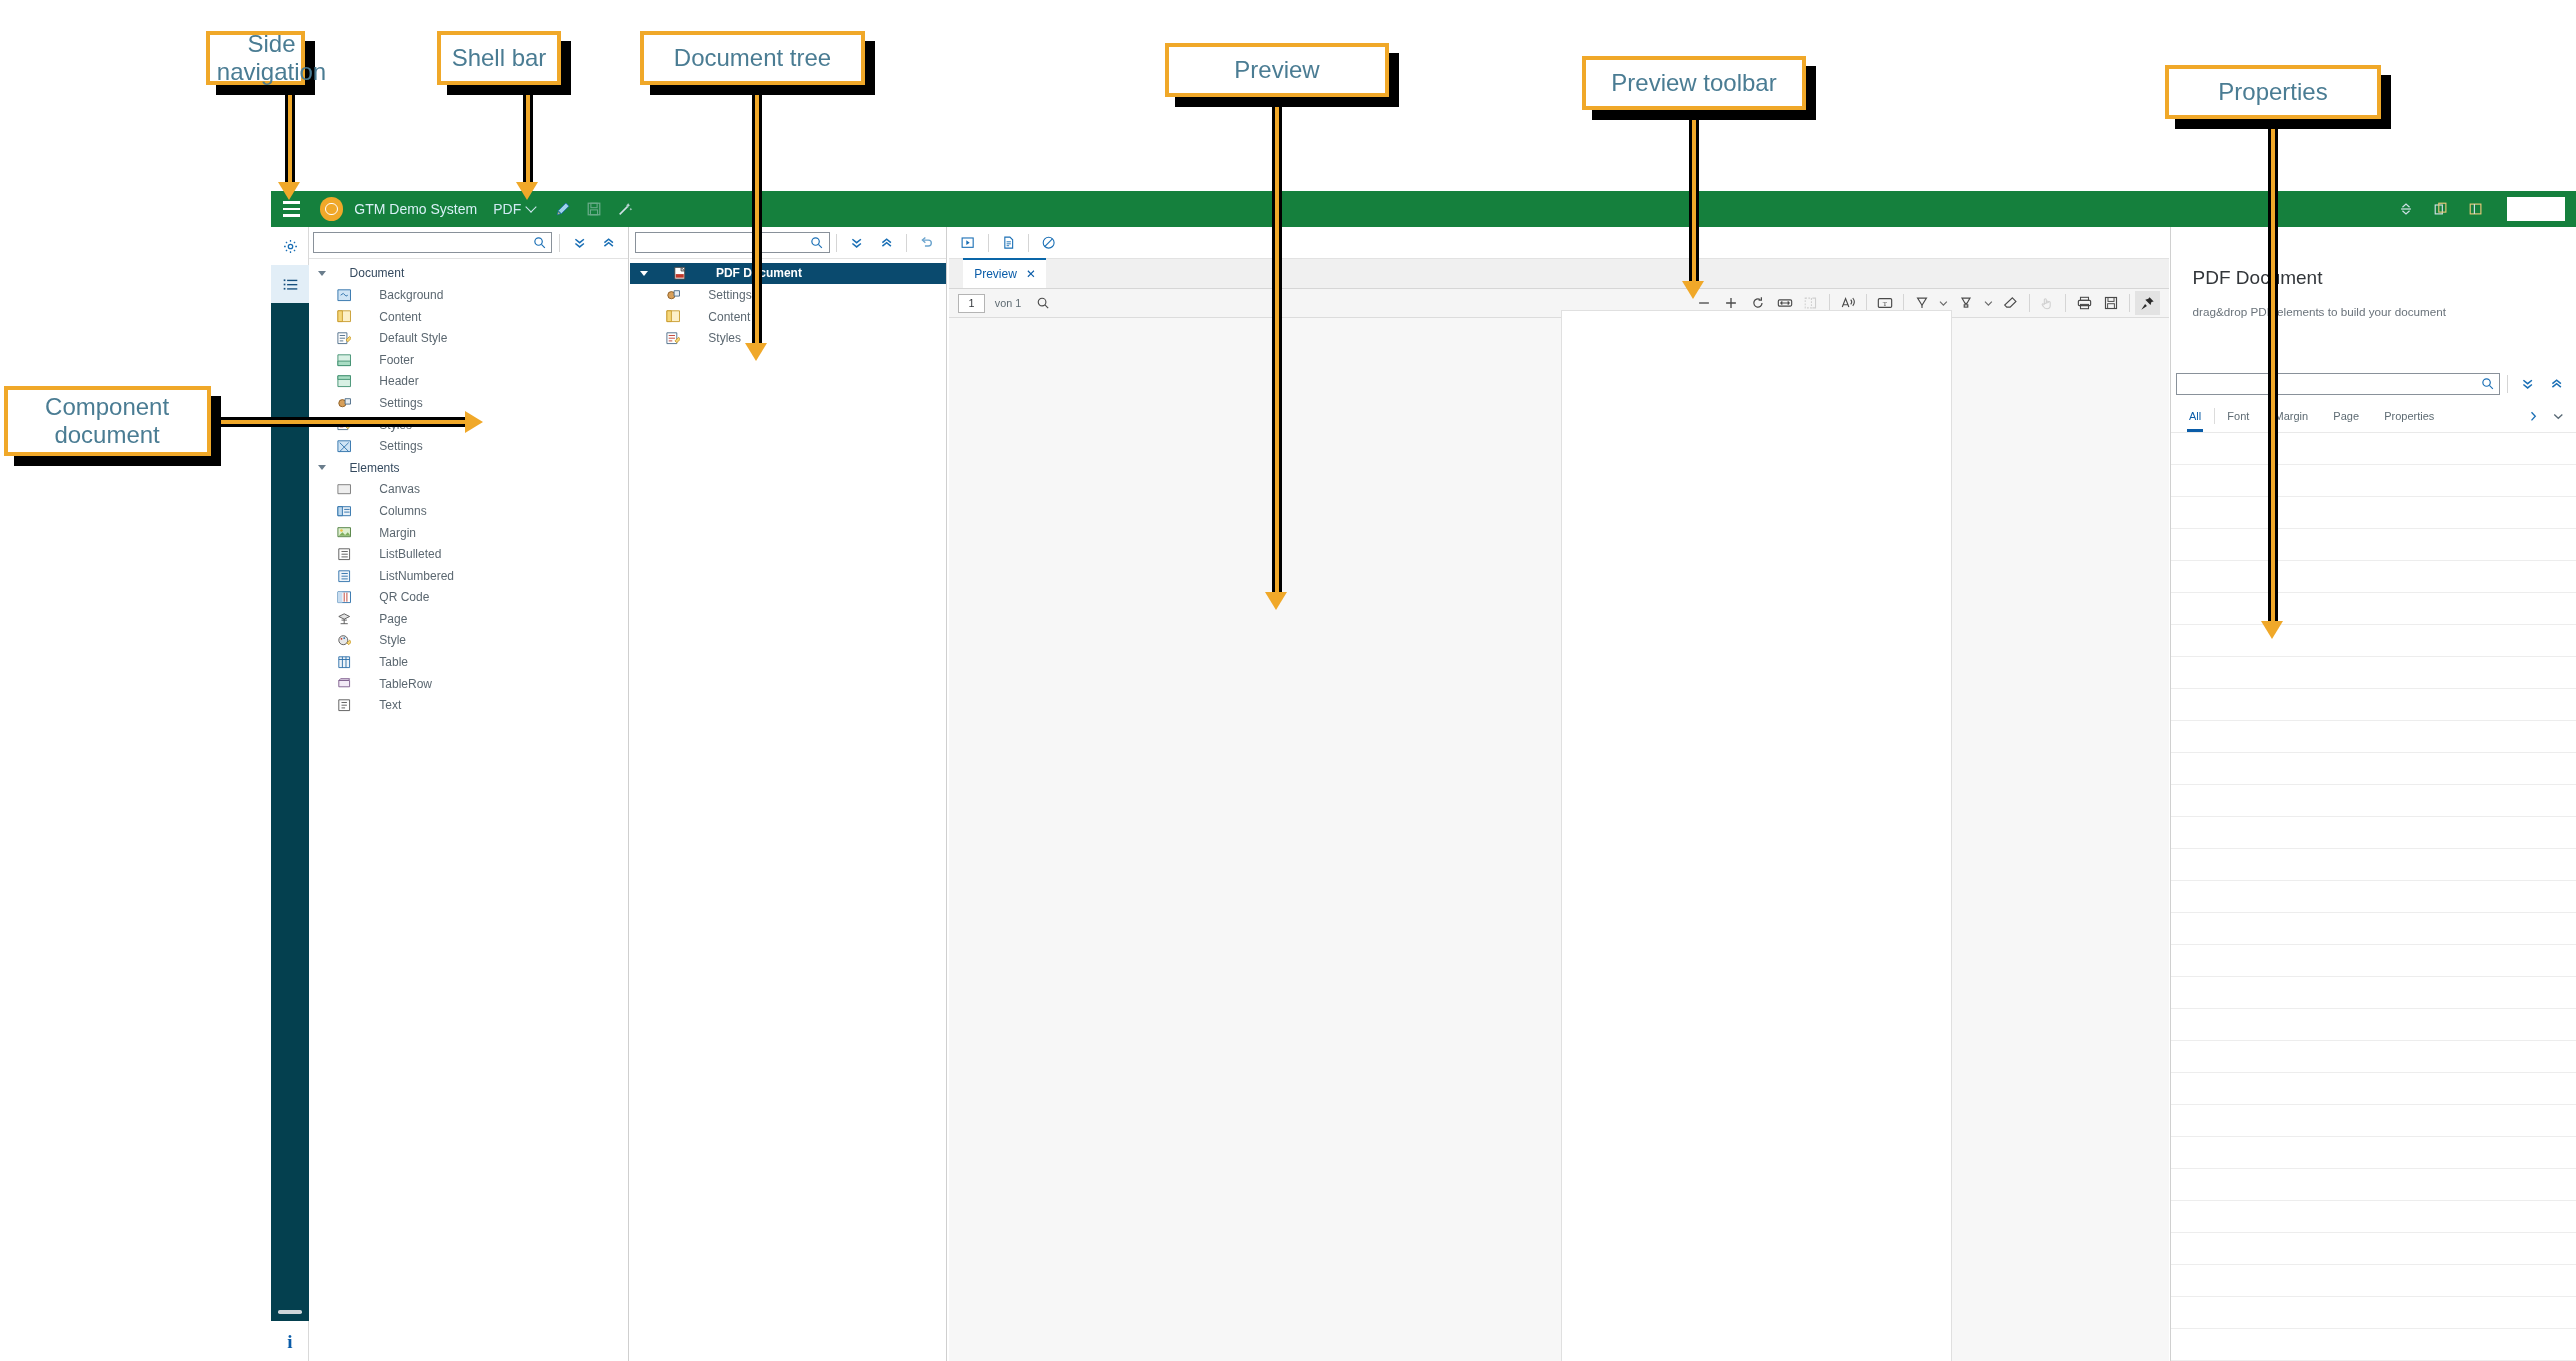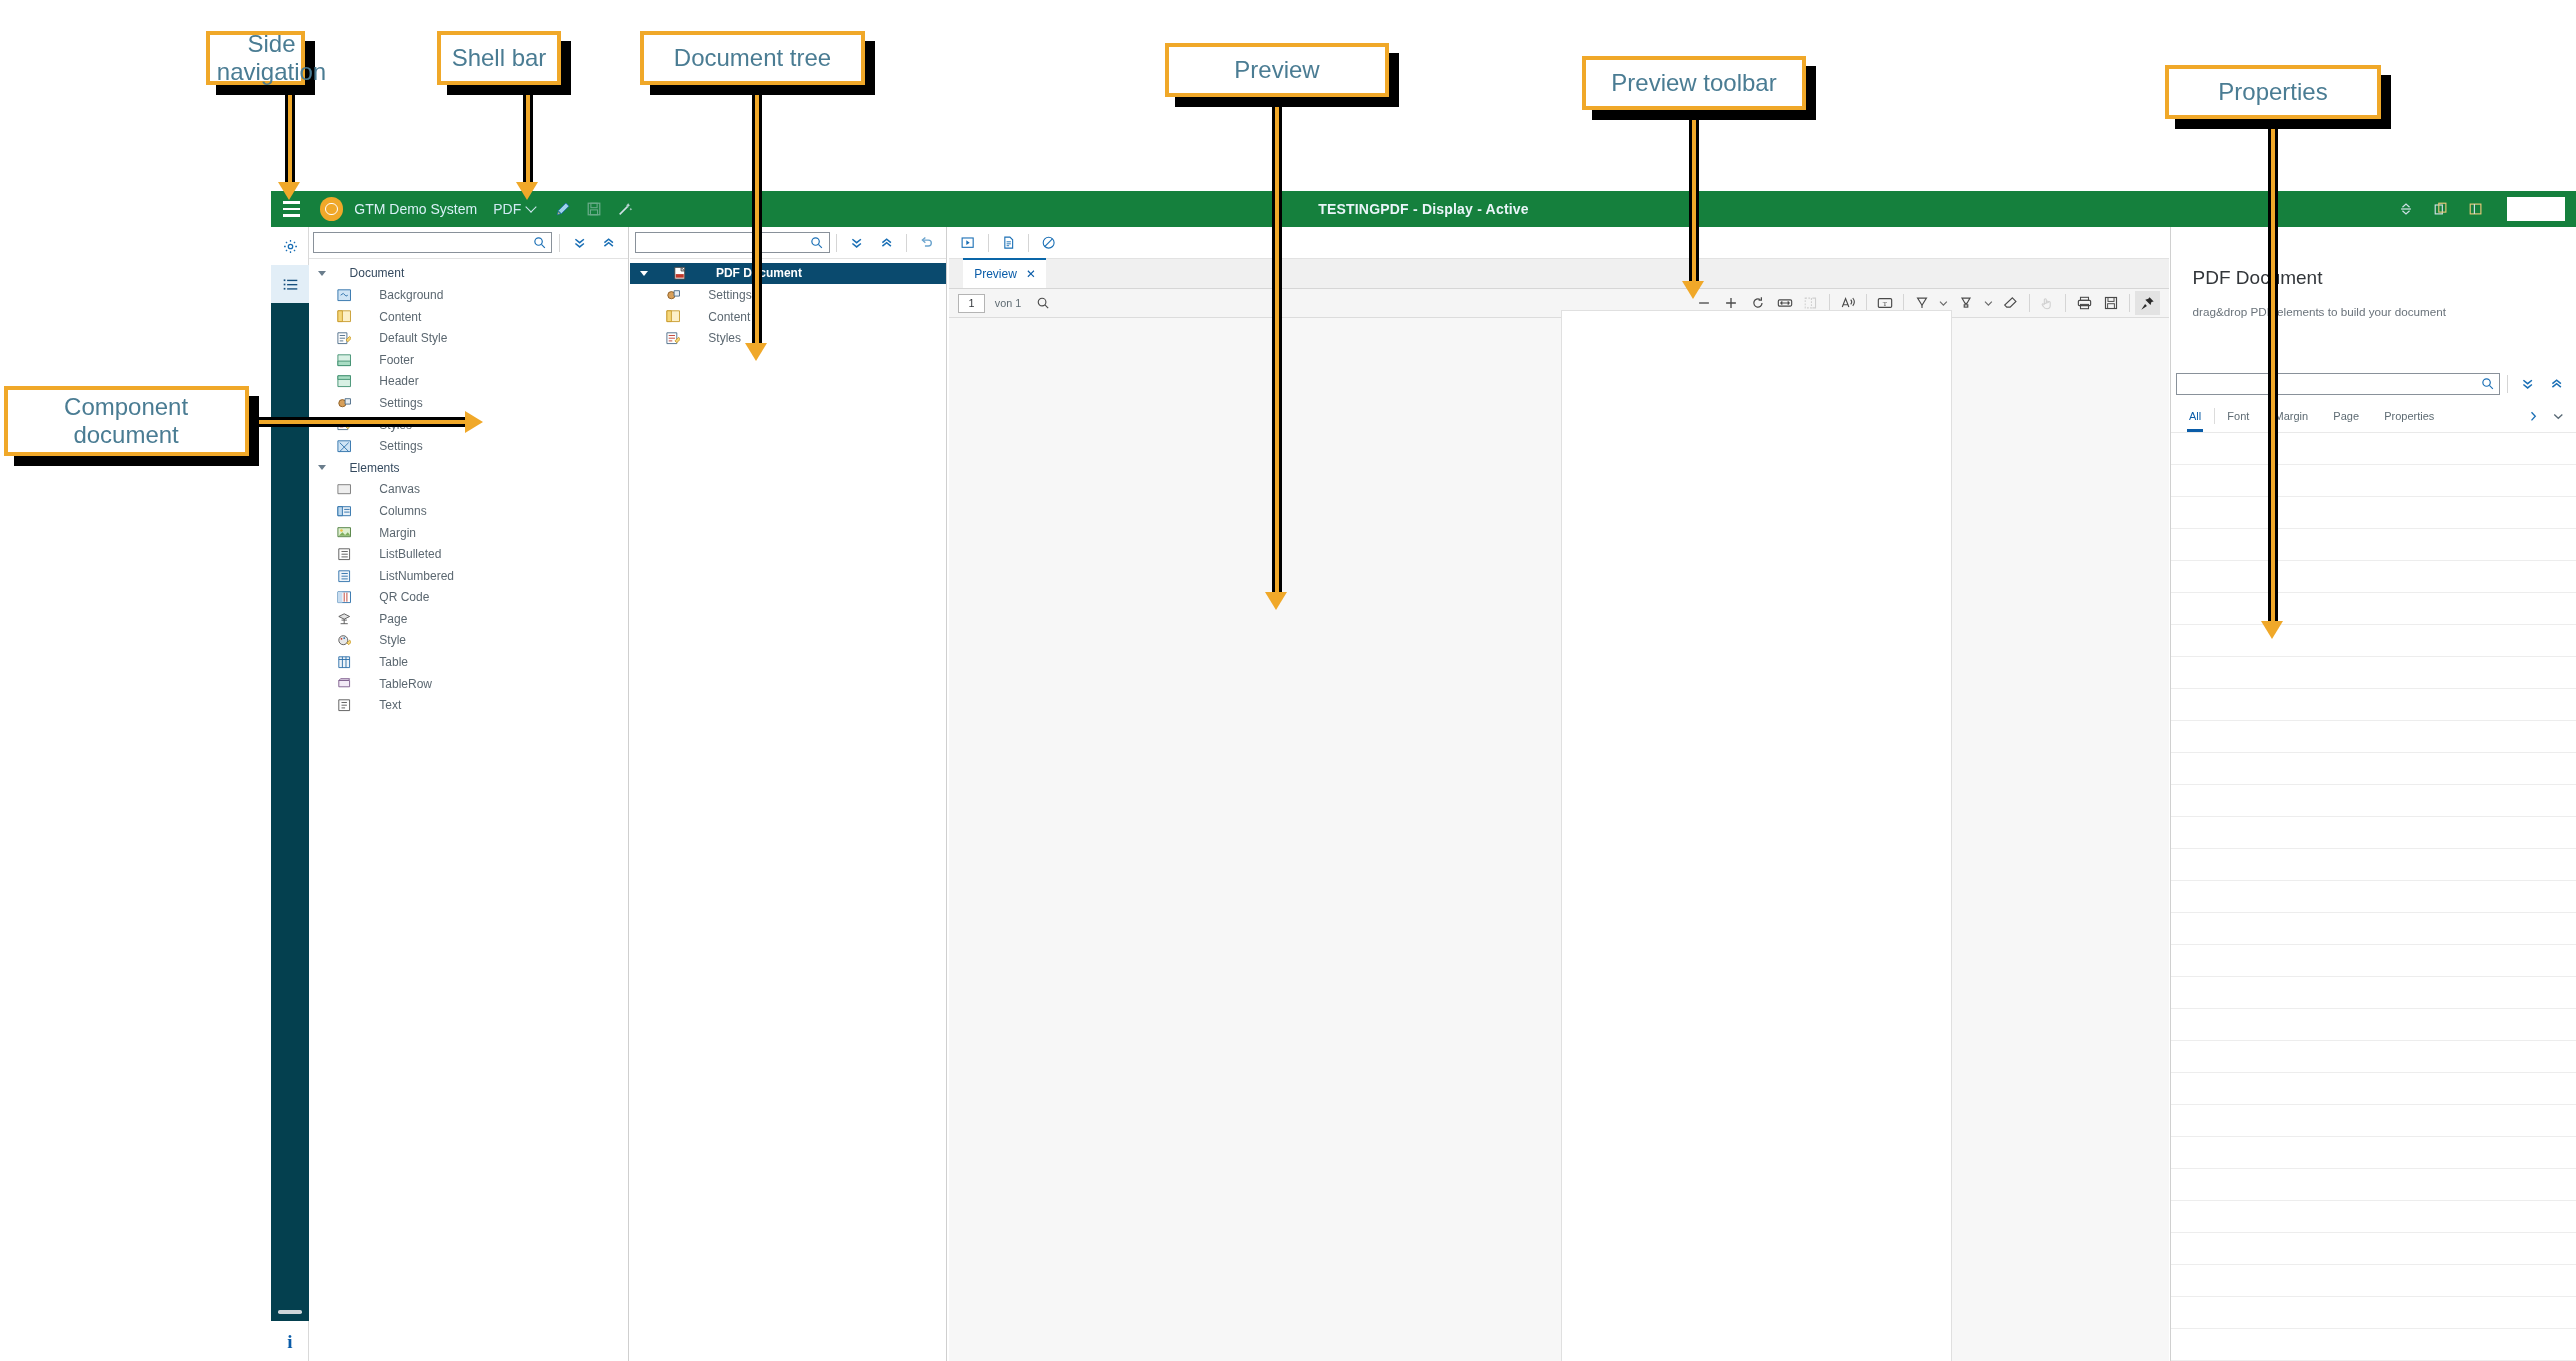--- a/index.html
+++ b/index.html
@@ -199,21 +199,21 @@
 </div>
 <div class="lead" style="left:1689px;top:110px;height:175px;"></div>
 <div class="arrowhead" style="left:1682px;top:281px;"></div>
 
 <div class="callout" style="left:2165px;top:65px;width:216px;height:54px;">
   <span>Properties</span>
 </div>
 <div class="lead" style="left:2268px;top:119px;height:505px;"></div>
 <div class="arrowhead" style="left:2261px;top:621px;"></div>
 
-<div class="callout" style="left:3.6px;top:386px;width:245px;height:70px;">
+<div class="callout" style="left:3.6px;top:386px;width:207px;height:70px;">
   <span style="display:block;line-height:1.15;">
     <span>Component</span><br>
     <span>document</span>
   </span>
 </div>
 <div class="lead horiz" style="left:211px;top:417px;width:256px;"></div>
 <div class="arrowhead right" style="left:465px;top:411px;"></div>
 
 <div id="shellbar">
   <div class="sb-burger">
@@ -241,21 +241,20 @@
       </svg>
   </div>
   <div class="sb-ico">
     <svg width="16" height="16" viewBox="0 0 18 18">
         <path d="M3 15L12 6" stroke="#cfe0e6" stroke-width="1.8"></path>
         <path d="M12.5 2.2l.7 1.8 1.8.7-1.8.7-.7 1.8-.7-1.8-1.8-.7 1.8-.7z" fill="#cfe0e6"></path>
         <path d="M15.6 7.6l.45 1.1 1.1.45-1.1.45-.45 1.1-.45-1.1-1.1-.45 1.1-.45z" fill="#cfe0e6"></path>
       </svg>
   </div>
 
-  <div class="sb-center">TESTINGPDF - Display - Active</div>
 
   <div class="sb-right">
     <div class="sb-ico">
       <svg width="16" height="16" viewBox="0 0 18 18">
           <path d="M5 7l4-3.6L13 7" fill="none" stroke="#cfe0e6" stroke-width="1.4"></path>
           <path d="M3.5 9h11" stroke="#cfe0e6" stroke-width="1.4"></path>
           <path d="M5 11l4 3.6L13 11" fill="none" stroke="#cfe0e6" stroke-width="1.4"></path>
         </svg>
     </div>
     <div class="sb-ico">

